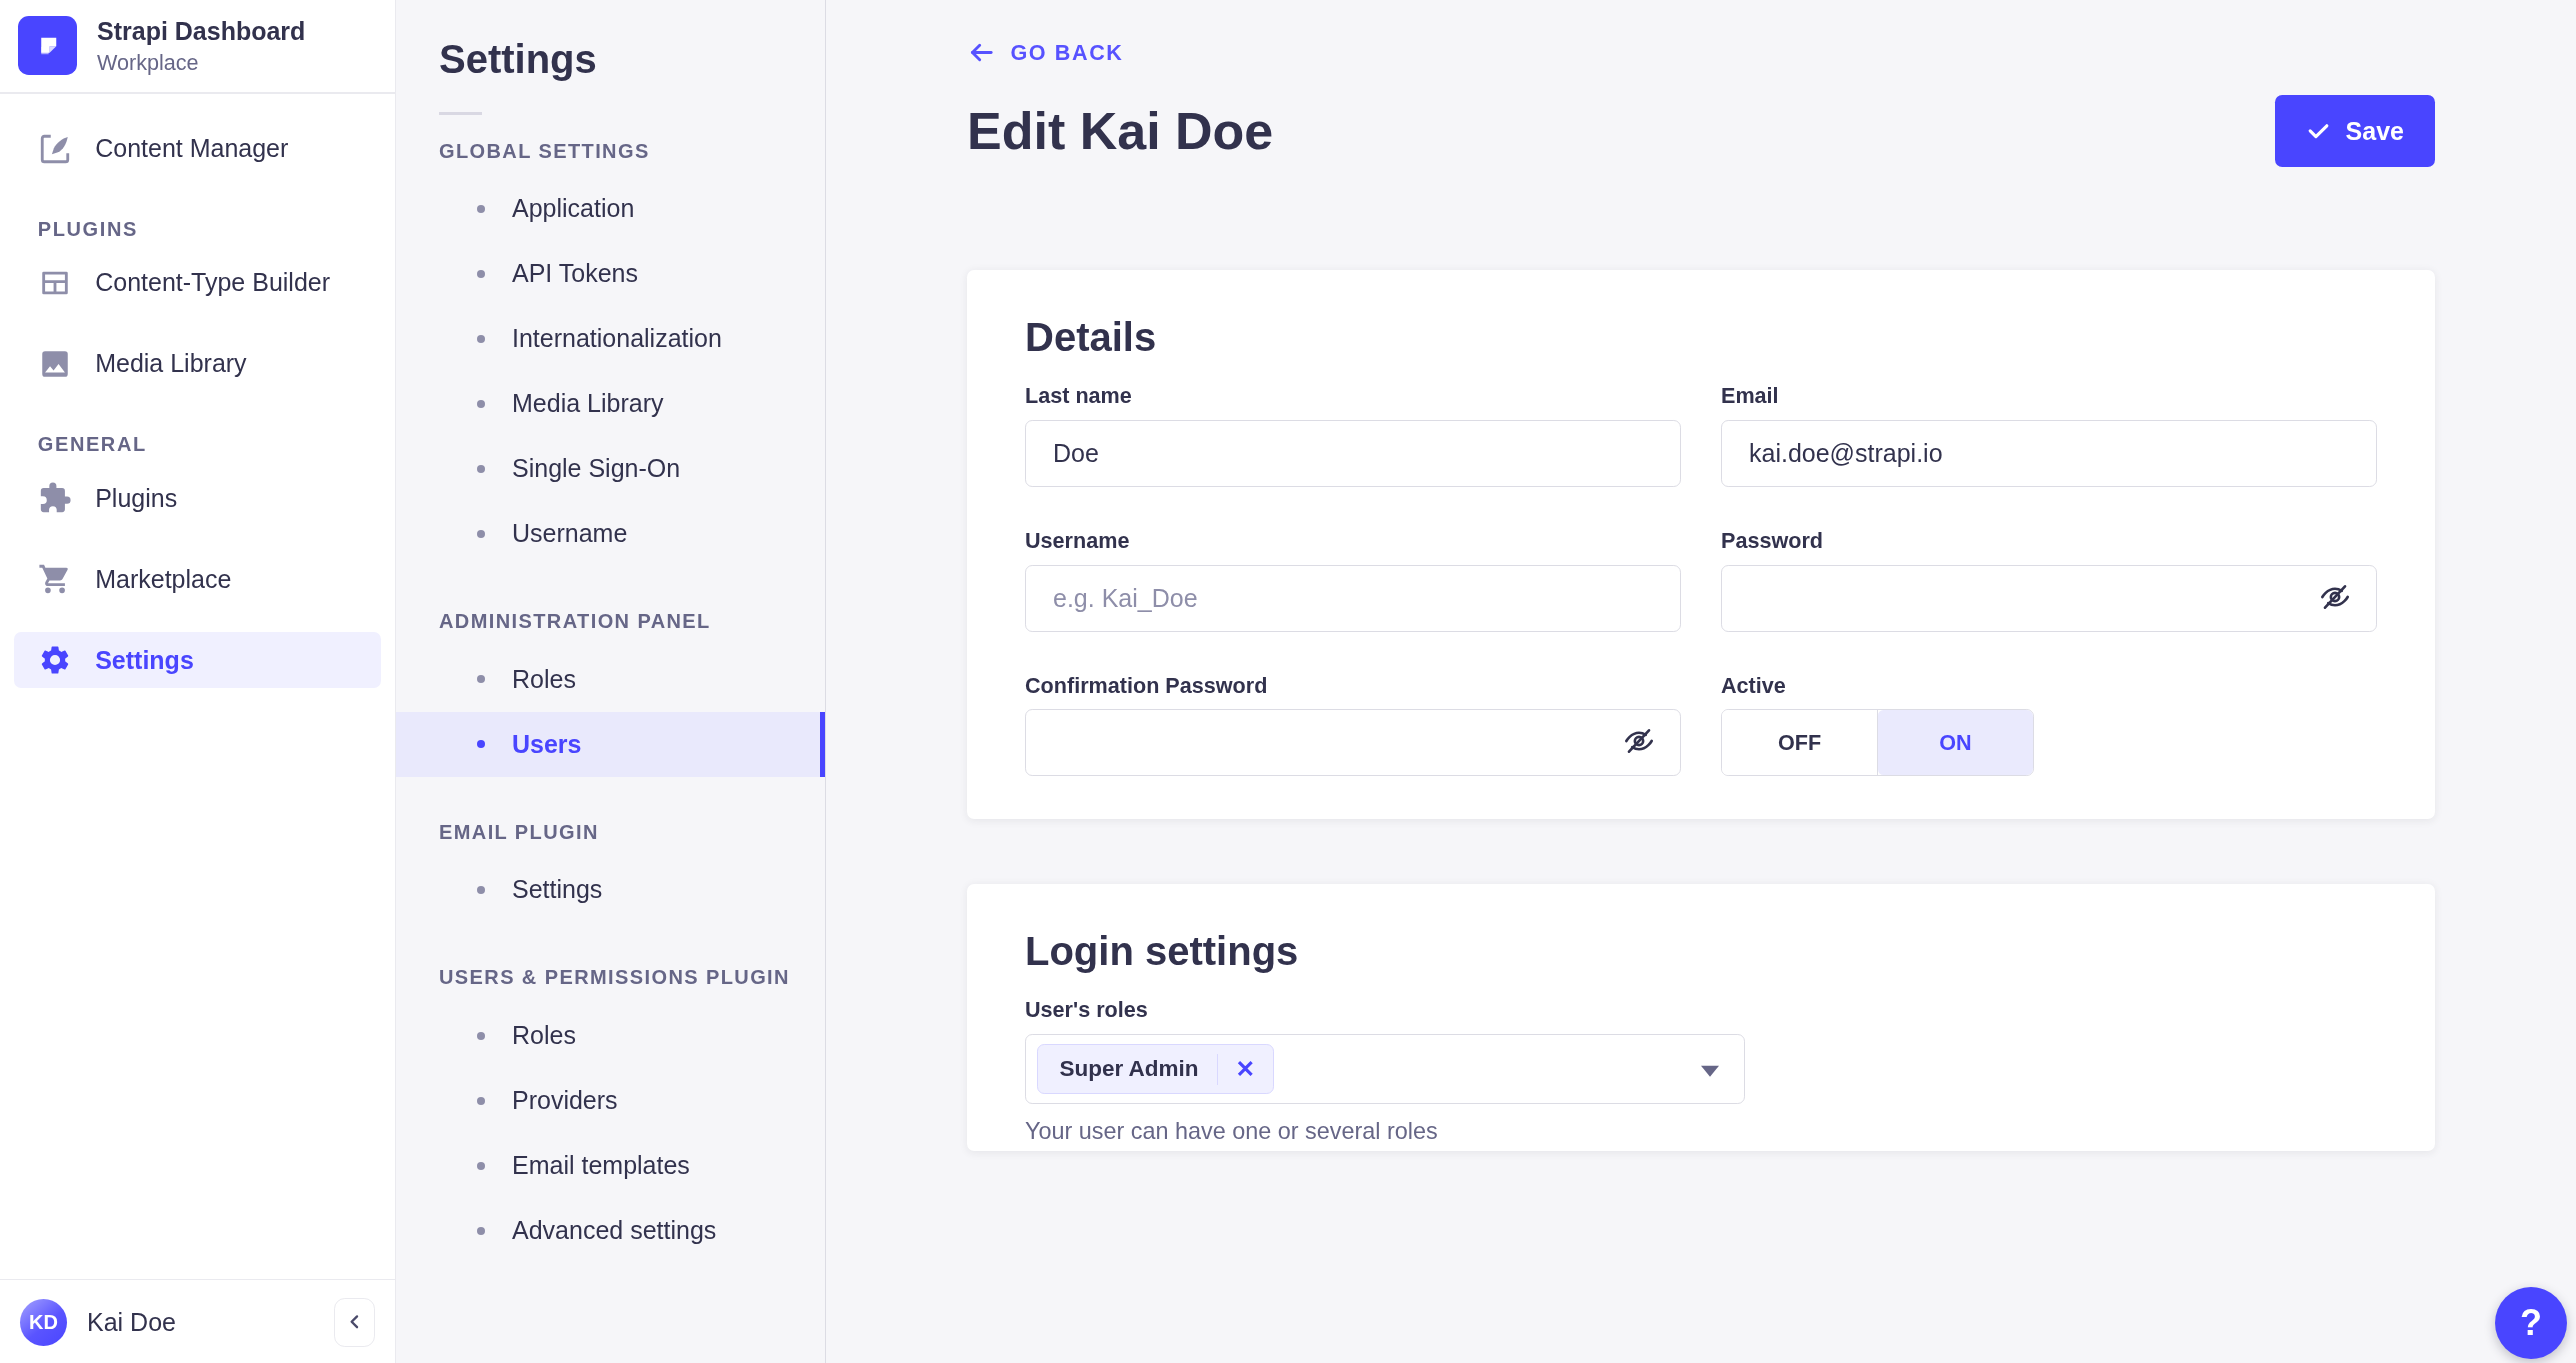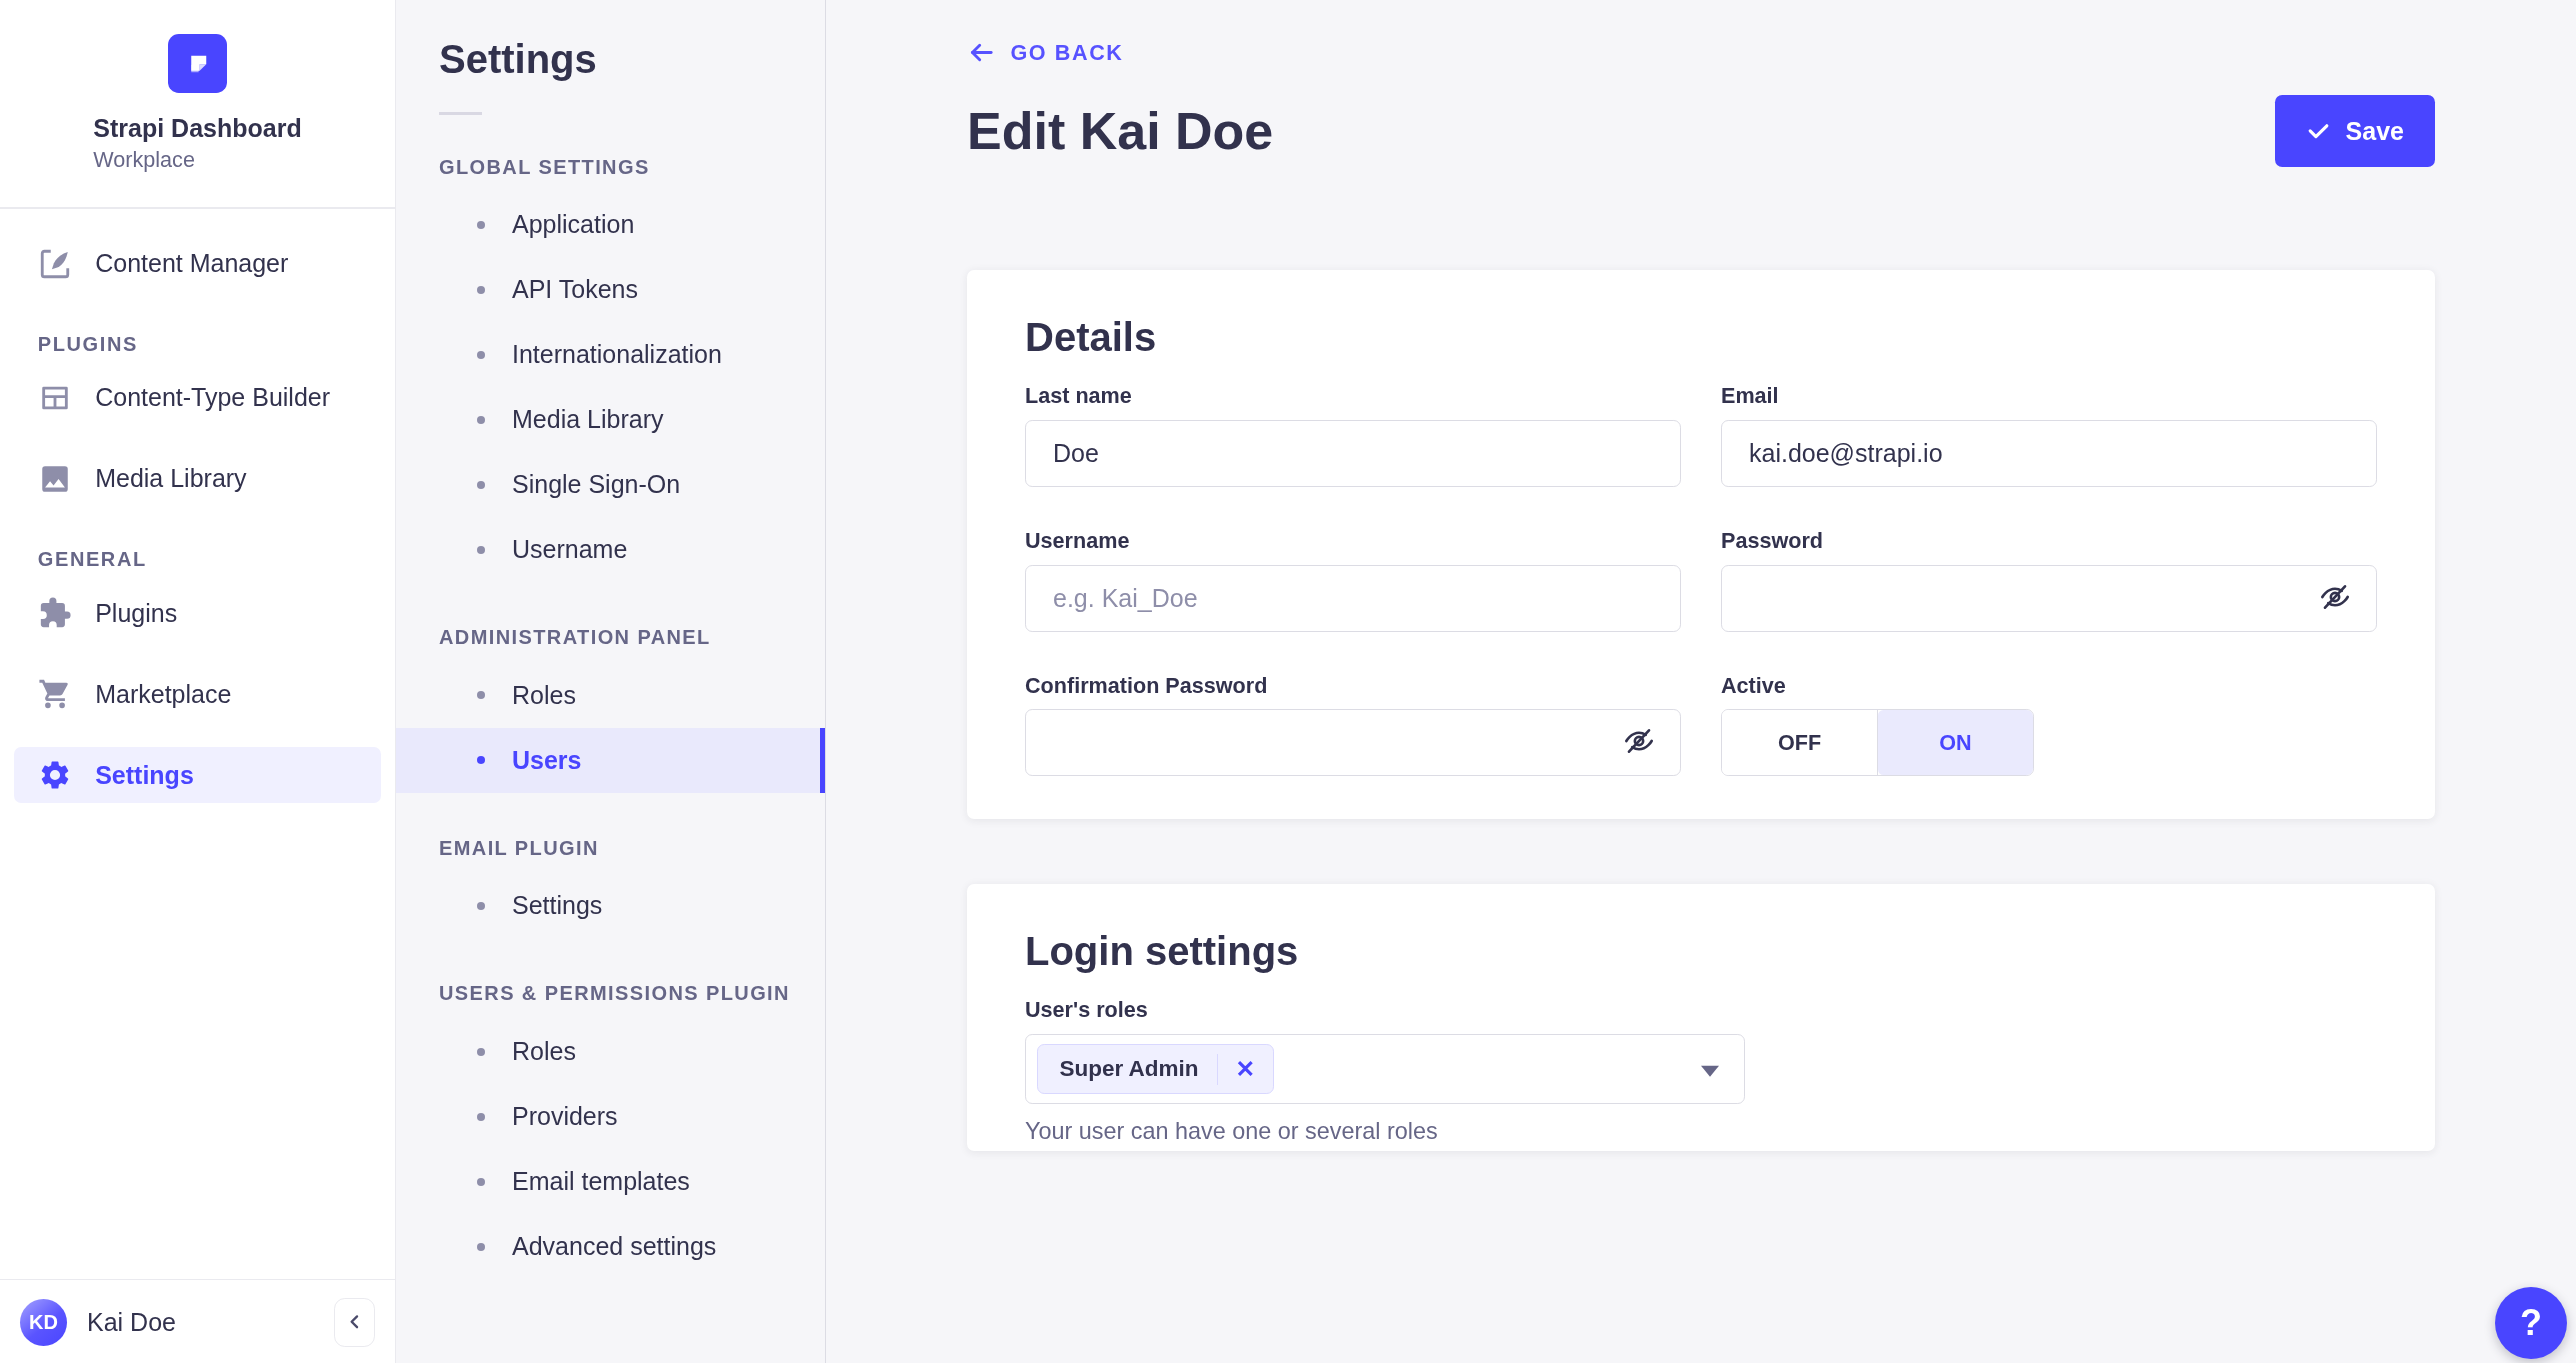--- a/index.html
+++ b/index.html
@@ -4,21 +4,21 @@
 <style>
   * { box-sizing: border-box; margin: 0; padding: 0; }
   html,body { width:2576px; height:1364px; overflow:hidden; }
   body { font-family:"Liberation Sans", sans-serif; background:#f6f6f9; color:#32324d; }
 
   .app { display:flex; width:2576px; height:1364px; }
 
   
   .sidebar { width:396px; min-width:396px; background:#ffffff; border-right:1.8px solid #eaeaef;
              display:flex; flex-direction:column; }
-  .brand { display:flex; align-items:center; gap:20px; padding:34px 18px;flex-direction:column; }
+  .brand { display:flex; align-items:center; gap:20px; padding:16px 18px; }
   .logo { width:59px; height:59px; border-radius:10.8px; background:#4945ff; display:flex;
           align-items:center; justify-content:center; flex:0 0 auto; }
   .brand-text { display:flex; flex-direction:column; gap:1.8px; }
   .brand-name { font-size:25px; font-weight:bold; color:#32324d; line-height:31px; }
   .brand-sub { font-size:21.6px; color:#666687; line-height:27px; }
   .hr { height:1.8px; background:#eaeaef; }
   .side-nav { flex:1; padding:27px 14.4px 0; }
   .side-item { display:flex; align-items:center; gap:23.4px; height:56px; padding:0 23.4px;
                border-radius:7.2px; font-size:25px; color:#32324d; margin-bottom:25px; cursor:pointer; }
   .side-item svg { width:34px; height:34px; color:#8e8ea9; flex:0 0 auto; }
@@ -33,21 +33,21 @@
             display:flex; align-items:center; justify-content:center; }
   .user-name { margin-left:20px; font-size:25px; color:#32324d; flex:1; }
   .collapse-btn { width:41px; height:49px; border:1.8px solid #eaeaef; border-radius:10.8px; background:#fff;
                   display:flex; align-items:center; justify-content:center; color:#4a4a6a; cursor:pointer; }
 
   
   .subnav { width:430px; min-width:430px; background:#f6f6f9; border-right:1.8px solid #dcdce4;
             padding-top:38px; }
   .subnav-title { font-size:40px; font-weight:bold; color:#32324d; margin-left:43px; line-height:43px; }
   .subnav-divider { width:43px; height:2.7px; background:#d9d8e3; margin:31px 0 0 43px; }
-  .subnav-section.first { margin-top:40px; }
+  .subnav-section.first { margin-top:24px; }
   .subnav-section { margin-top:43px; }
   .subnav-label { font-size:20px; font-weight:bold; color:#666687; letter-spacing:1.4px;
                   line-height:25px; margin:0 0 12.6px 43px; }
   .subnav-item { height:65px; display:flex; align-items:center; padding-left:81px; font-size:25px;
                  color:#32324d; cursor:pointer; }
   .dot { width:8px; height:8px; border-radius:50%; background:#8e8ea9; margin-right:27px; flex:0 0 auto; }
   .subnav-item.active { background:#e9e9fc; color:#4945ff; font-weight:bold;
                         border-right:5.4px solid #4945ff; }
   .subnav-item.active .dot { background:#4945ff; }
 

